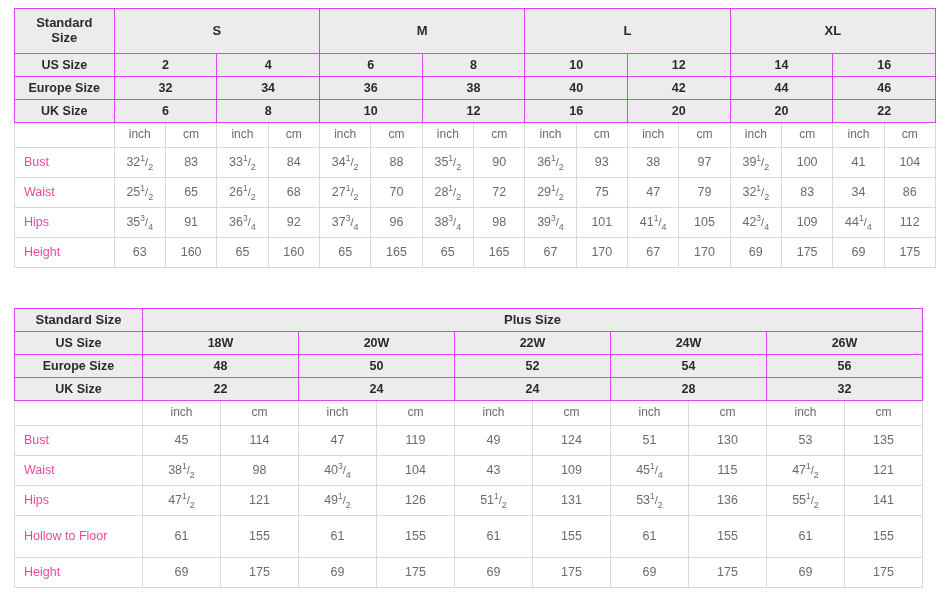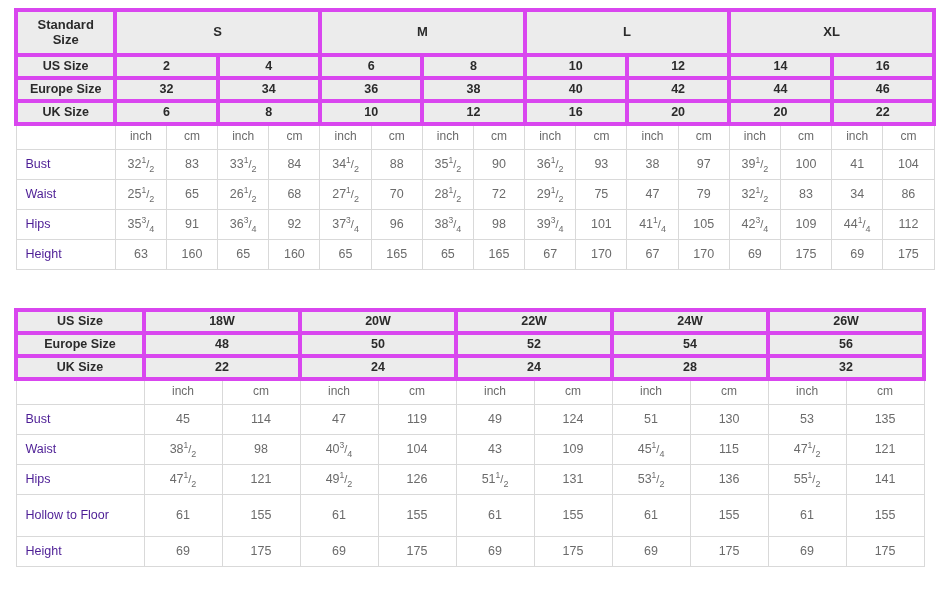--- a/index.html
+++ b/index.html
@@ -31,28 +31,28 @@
     padding:0 2px;
     line-height:1.15;
   }
 
   
   .hcell{
     background:#ececec;
     color:#2b2b2b;
     font-weight:bold;
     font-size:12.5px;
-    border:4px solid #d946ef;
+    border:1px solid #d946ef;
   }
   .hcell.big{font-size:13px;}
 
   .rowlabel{
     text-align:left;
     padding-left:9px;
-    color:#4c1d95;
+    color:#ec4899;
     font-size:12.5px;
     background:#ffffff;
   }
 
   .unit{
     color:#6b6b6b;
     font-size:12px;
     background:#ffffff;
   }
 
@@ -256,20 +256,24 @@
         <col style="width: 78px;">
         <col style="width: 78px;">
         <col style="width: 78px;">
         <col style="width: 78px;">
         <col style="width: 78px;">
         <col style="width: 78px;">
         <col style="width: 78px;">
       </colgroup>
     <tbody id="plus-body">
         <tr class="r-size">
+          <td class="hcell big">Standard Size</td>
+          <td class="hcell big" colspan="10">Plus Size</td>
+        </tr>
+        <tr class="r-size">
           <td class="hcell">US Size</td>
           <td class="hcell" colspan="2">18W</td>
           <td class="hcell" colspan="2">20W</td>
           <td class="hcell" colspan="2">22W</td>
           <td class="hcell" colspan="2">24W</td>
           <td class="hcell" colspan="2">26W</td>
         </tr>
         <tr class="r-size">
           <td class="hcell">Europe Size</td>
           <td class="hcell" colspan="2">48</td>

